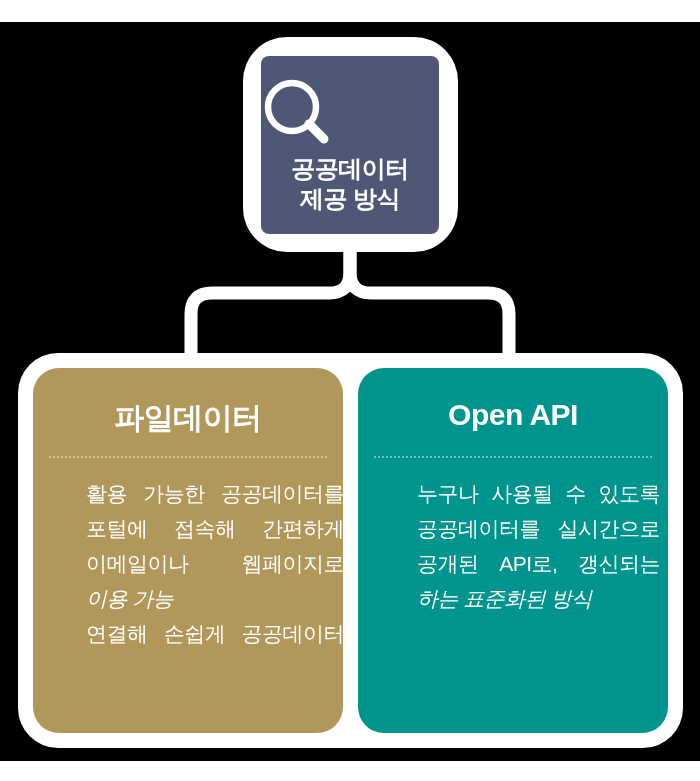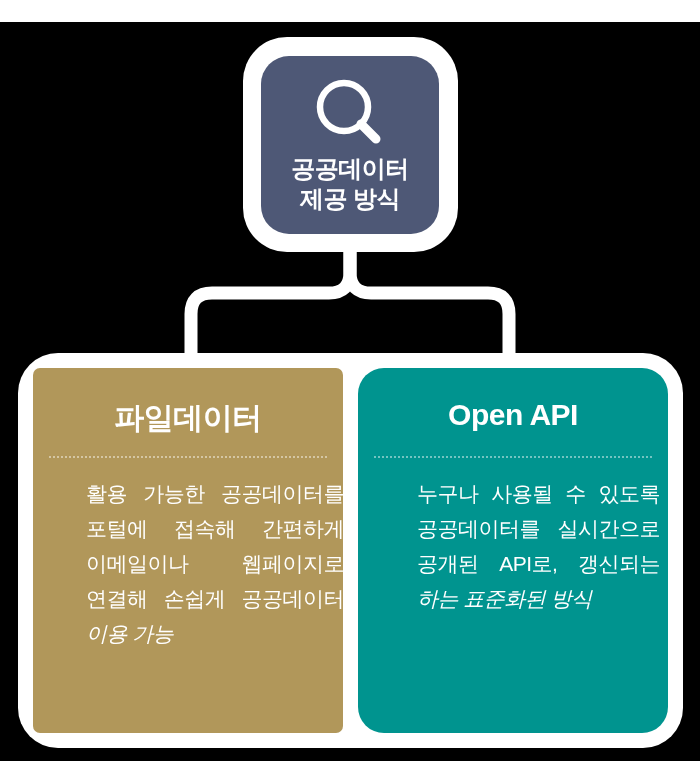--- a/index.html
+++ b/index.html
@@ -19,23 +19,23 @@
   .top-node-border {
     position: absolute; left: 243px; top: 37px;
     width: 215px; height: 215px;
     background: var(--connector, #ffffff);
     border-radius: 44px;
   }
   .top-node {
     position: absolute; left: 261px; top: 56px;
     width: 178px; height: 178px;
     background: var(--top-node-fill, #4e5876);
-    border-radius: 28px;
+    border-radius: 8px;
     display: flex; flex-direction: column;
-    align-items: center; justify-content: center;
+    justify-content: center;
     gap: 4px;
   }
   .top-node-title {
     color: var(--text, #ffffff);
     font-size: 24px; font-weight: bold;
     line-height: 30px; text-align: center;
     letter-spacing: -0.5px;
     white-space: nowrap;
   }
   
@@ -49,21 +49,21 @@
     position: absolute; left: 18px; top: 353px;
     width: 665px; height: 395px;
     background: var(--connector, #ffffff);
     border-radius: 40px;
   }
   .info-box {
     position: absolute; top: 368px;
     width: 310px; height: 365px;
     border-radius: 26px;
   }
-  .info-box.file { left: 33px;  background: var(--file-box-fill, #b1975a); border-radius: 7px; }
+  .info-box.file { left: 33px;  background: var(--file-box-fill, #b1975a); }
   .info-box.api  { left: 358px; background: var(--api-box-fill, #00948f); }
   .box-title {
     position: absolute; left: 0; top: 30px; width: 100%;
     text-align: center;
     color: var(--text, #ffffff);
     font-size: 30px; font-weight: bold;
     letter-spacing: -0.5px;
     white-space: nowrap;
   }
   .box-divider {
@@ -106,22 +106,22 @@
 
 <div class="panel-border"></div>
 
 <div class="info-box file">
   <div class="box-title">파일데이터</div>
   <div class="box-divider"></div>
   <div class="box-body">
     <div class="jline">활용 가능한 공공데이터를</div>
     <div class="jline">포털에 접속해 간편하게</div>
     <div class="jline">이메일이나 웹페이지로</div>
+    <div class="jline no-stretch">이용 가능</div>
     <div class="jline">연결해 손쉽게 공공데이터</div>
-    <div class="jline no-stretch">이용 가능</div>
   </div>
 </div>
 
 <div class="info-box api">
   <div class="box-title">Open API</div>
   <div class="box-divider"></div>
   <div class="box-body">
     <div class="jline">누구나 사용될 수 있도록</div>
     <div class="jline">공공데이터를 실시간으로</div>
     <div class="jline">공개된 API로, 갱신되는</div>

